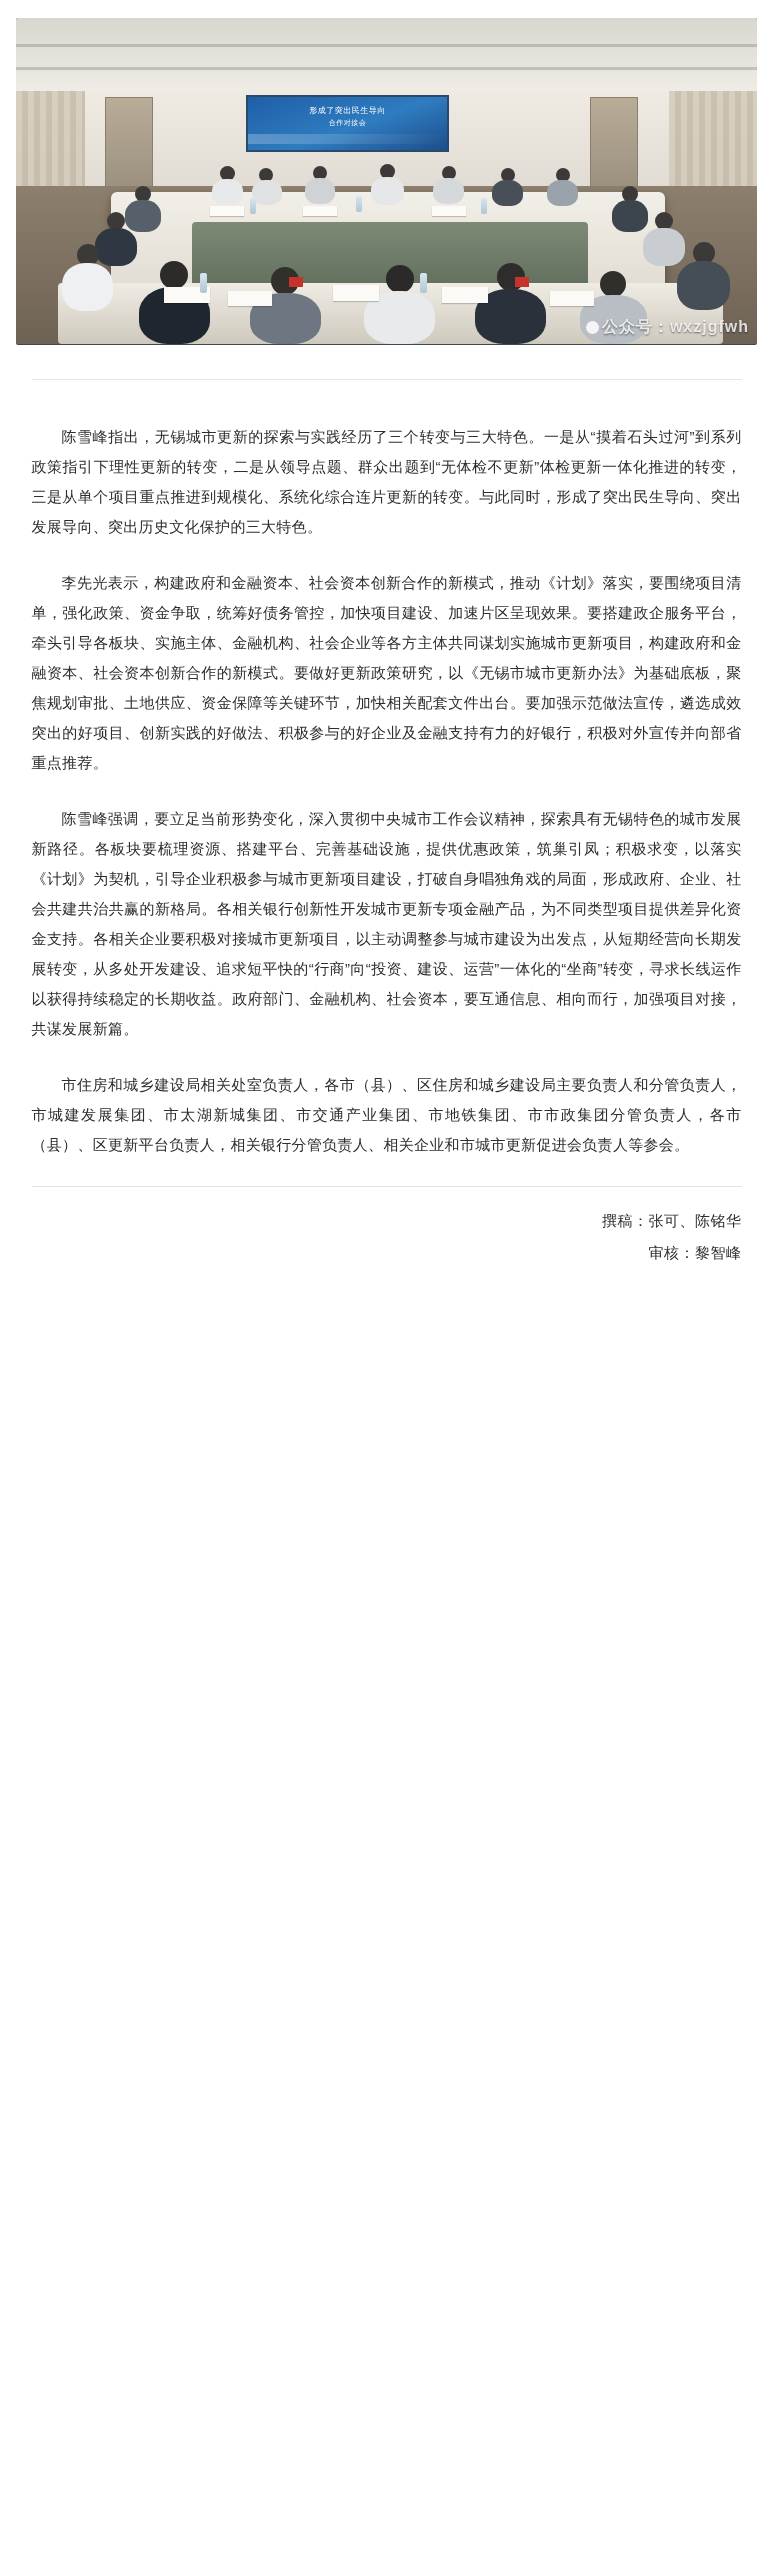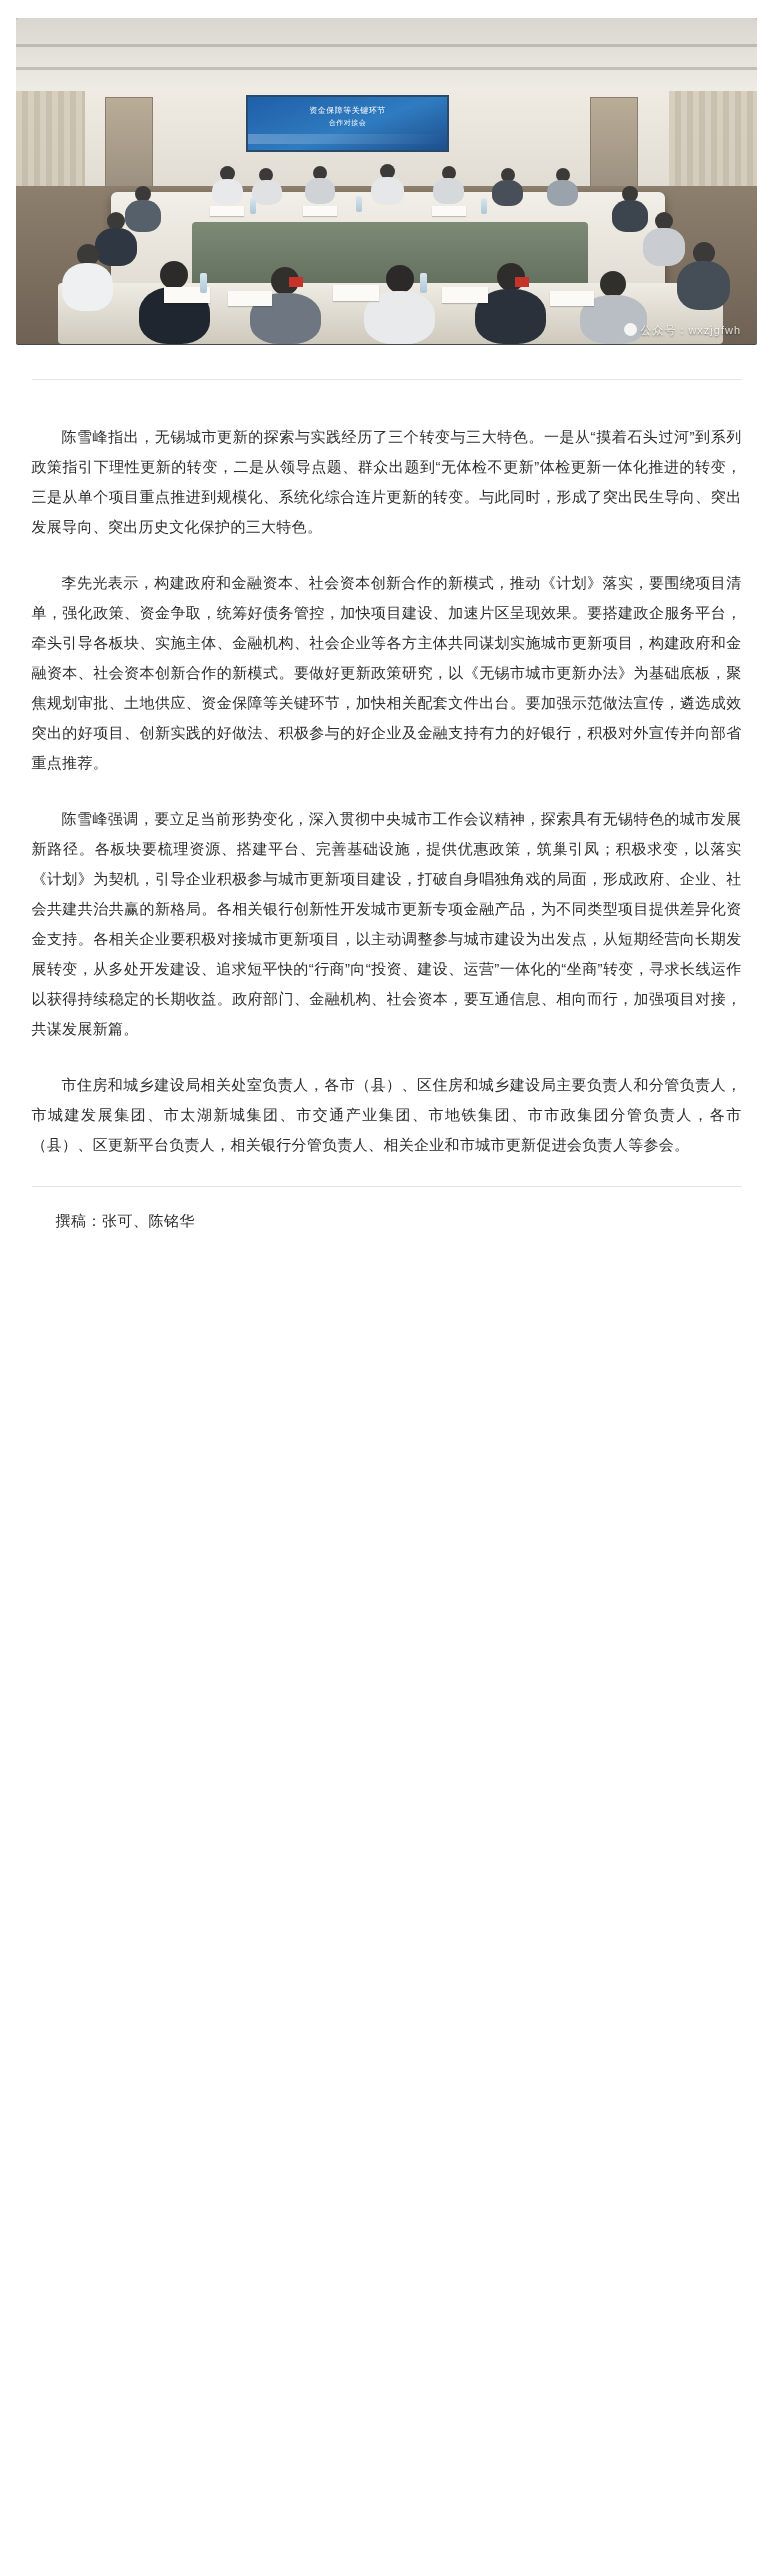--- a/index.html
+++ b/index.html
@@ -116,25 +116,26 @@
     background: linear-gradient(#d8e6ef,#aec6d6);
     border-radius: 2px;
   }
   .ph-flag {
     position: absolute;
     width: 14px; height: 10px;
     background: #c5332a;
   }
   .ph-watermark {
     position: absolute;
-    right: 16px; bottom: 7px;
+    right: 8px; bottom: 7px;
     color: rgba(255,255,255,.82);
-    font-size: 11px;
+    font-size: 16px;
     letter-spacing: 1px;
     text-shadow: 0 1px 2px rgba(0,0,0,.5);
+    font-weight: bold;
   }
   .ph-wm-circle {
     display: inline-block;
     width: 13px; height: 13px;
     border-radius: 50%;
     background: rgba(255,255,255,.85);
     vertical-align: -2px;
     margin-right: 3px;
   }
 
@@ -157,20 +158,21 @@
     width: 710px;
     margin: 12px auto 18px auto;
     height: 1px;
     background: #e2e2e2;
   }
   .signoff {
     width: 710px;
     margin: 0 auto;
     padding-left: 24px;
     box-sizing: border-box;
+    text-align: right;
   }
   .signoff div {
     font-size: 15px;
     line-height: 32px;
     color: #2d2d2d;
     letter-spacing: 0.5px;
   }
   .top-rule {
     width: 710px;
     margin: 34px auto 0 auto;
@@ -187,21 +189,21 @@
     <div class="ph-ceiling"></div>
     <div class="ph-ceil-line" style="top:26px"></div>
     <div class="ph-ceil-line" style="top:49px"></div>
     <div class="ph-wall"></div>
     <div class="ph-curtain" style="left:0px"></div>
     <div class="ph-curtain" style="left:653px;width:88px"></div>
     <div class="ph-door" style="left:89px"></div>
     <div class="ph-door" style="left:574px"></div>
 
     <div class="ph-screen">
-      <div>资金保障等关键环节</div>
+      <div>形成了突出民生导向</div>
       <div class="l2">合作对接会</div>
       <div class="ph-banner-deco"></div>
     </div>
 
     <div class="ph-floor"></div>
     <div class="ph-table"></div>
     <div class="ph-table-inner"></div>
     <div class="ph-table-front"></div>
 
     <div class="ph-head" style="left:204px;top:148px;width:15px;height:15px"></div>
@@ -271,16 +273,17 @@
     <p>陈雪峰指出，无锡城市更新的探索与实践经历了三个转变与三大特色。一是从“摸着石头过河”到系列政策指引下理性更新的转变，二是从领导点题、群众出题到“无体检不更新”体检更新一体化推进的转变，三是从单个项目重点推进到规模化、系统化综合连片更新的转变。与此同时，形成了突出民生导向、突出发展导向、突出历史文化保护的三大特色。</p>
     <p>李先光表示，构建政府和金融资本、社会资本创新合作的新模式，推动《计划》落实，要围绕项目清单，强化政策、资金争取，统筹好债务管控，加快项目建设、加速片区呈现效果。要搭建政企服务平台，牵头引导各板块、实施主体、金融机构、社会企业等各方主体共同谋划实施城市更新项目，构建政府和金融资本、社会资本创新合作的新模式。要做好更新政策研究，以《无锡市城市更新办法》为基础底板，聚焦规划审批、土地供应、资金保障等关键环节，加快相关配套文件出台。要加强示范做法宣传，遴选成效突出的好项目、创新实践的好做法、积极参与的好企业及金融支持有力的好银行，积极对外宣传并向部省重点推荐。</p>
     <p>陈雪峰强调，要立足当前形势变化，深入贯彻中央城市工作会议精神，探索具有无锡特色的城市发展新路径。各板块要梳理资源、搭建平台、完善基础设施，提供优惠政策，筑巢引凤；积极求变，以落实《计划》为契机，引导企业积极参与城市更新项目建设，打破自身唱独角戏的局面，形成政府、企业、社会共建共治共赢的新格局。各相关银行创新性开发城市更新专项金融产品，为不同类型项目提供差异化资金支持。各相关企业要积极对接城市更新项目，以主动调整参与城市建设为出发点，从短期经营向长期发展转变，从多处开发建设、追求短平快的“行商”向“投资、建设、运营”一体化的“坐商”转变，寻求长线运作以获得持续稳定的长期收益。政府部门、金融机构、社会资本，要互通信息、相向而行，加强项目对接，共谋发展新篇。</p>
     <p>市住房和城乡建设局相关处室负责人，各市（县）、区住房和城乡建设局主要负责人和分管负责人，市城建发展集团、市太湖新城集团、市交通产业集团、市地铁集团、市市政集团分管负责人，各市（县）、区更新平台负责人，相关银行分管负责人、相关企业和市城市更新促进会负责人等参会。</p>
   </div>
 
   <div class="divider"></div>
 
   <div class="signoff">
     <div>撰稿：张可、陈铭华</div>
+    <div>审核：黎智峰</div>
   </div>
 
 </div>
 
 
 </body></html>

